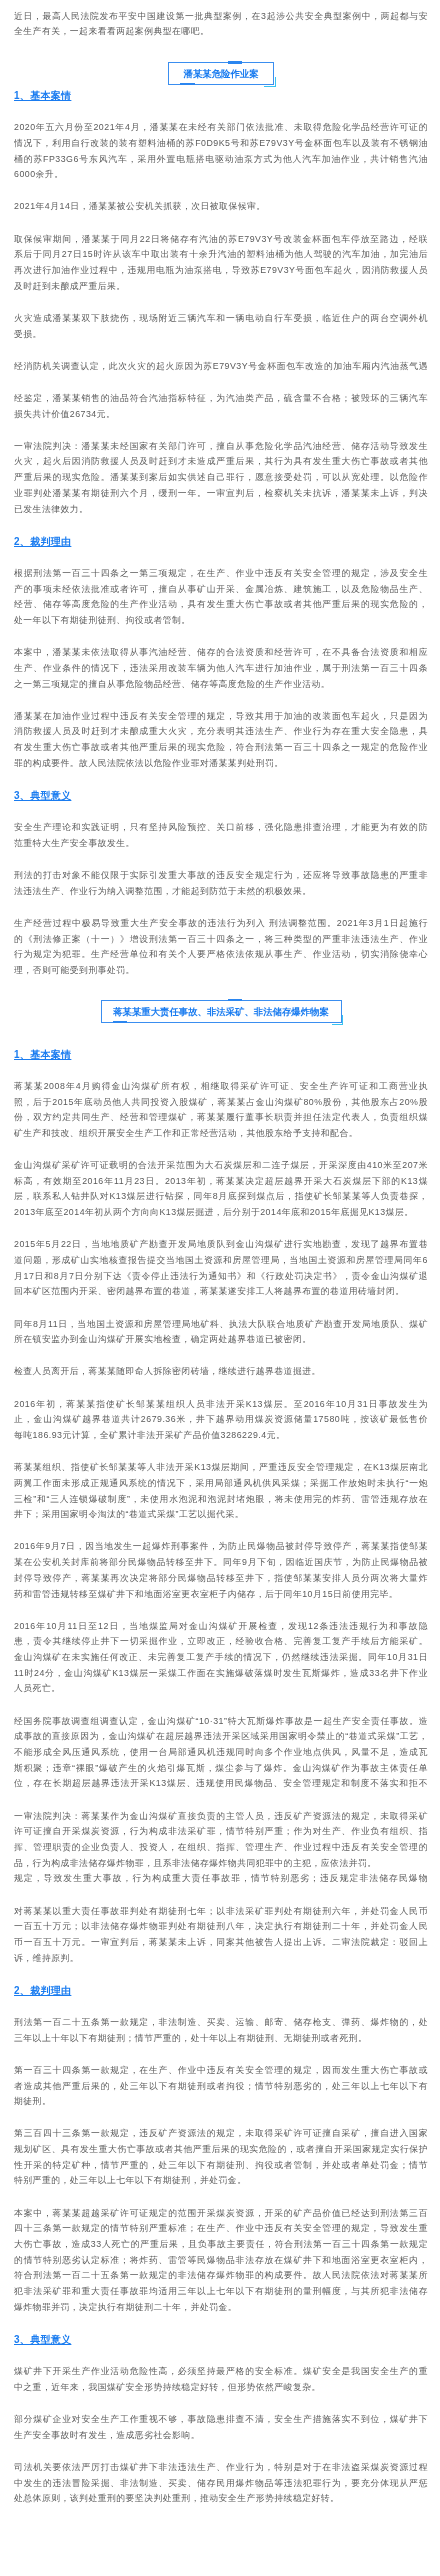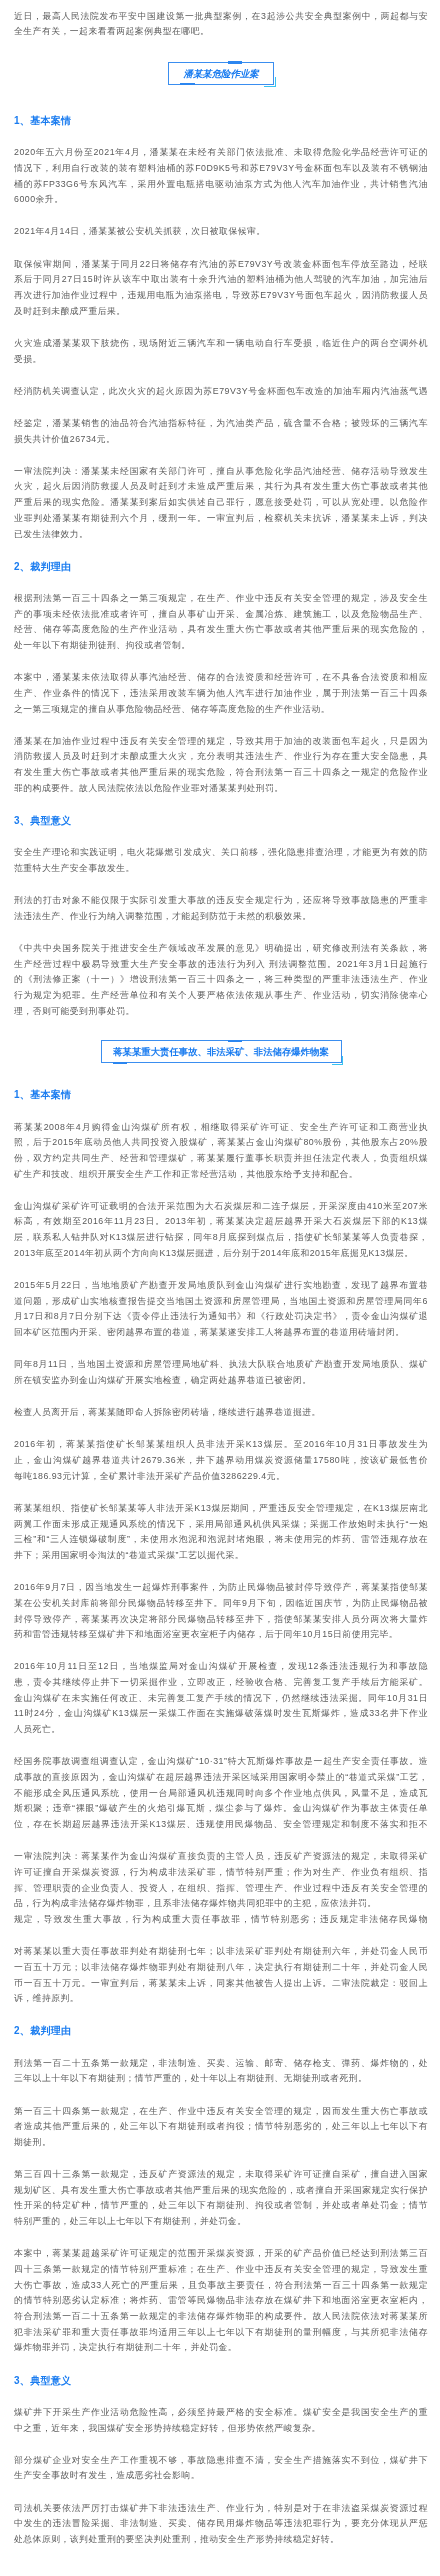--- a/index.html
+++ b/index.html
@@ -11,24 +11,24 @@
   }
   .p { margin: 0 0 16.5px 0; }
   .ln {
     height: 15.7px; line-height: 15.7px; overflow: hidden;
     font-size: 8.8px; letter-spacing: 0.5px; color: #5a5a5a;
     text-align: justify; text-align-last: justify; word-break: break-all;
   }
   .ln.last { text-align-last: left; }
   .h {
     height: 15.7px; line-height: 15.7px; margin: 0 0 16.5px 0;
-    font-size: 10px; font-weight: bold; color: #1a7cf0; letter-spacing: 0.3px;
+    font-size: 10px; font-weight: bold; color: #1a7cf0; letter-spacing: 0.3px; text-decoration: underline;
   }
   .box-wrap { text-align: center; }
-  .box-wrap.b1 { margin: 22px 0 28px 0; font-style: italic; }
+  .box-wrap.b1 { margin: 22px 0 3px 0; }
   .box-wrap.b2 { margin: 21px 0 24px 0; }
   .box {
     display: inline-block; position: relative; box-sizing: border-box;
     border: 0.9px solid #3a8ef0; height: 23px; line-height: 21px;
     font-size: 9.4px; font-weight: bold; color: #1a7cf0; text-align: center;
     white-space: nowrap;
   }
   .b1 .box { width: 106px; }
   .b2 .box { width: 241px; }
   .bar-top {
@@ -117,29 +117,28 @@
     <div class="p">
       <div class="ln">潘某某在加油作业过程中违反有关安全管理的规定，导致其用于加油的改装面包车起火，只是因为</div>
       <div class="ln">消防救援人员及时赶到才未酿成重大火灾，充分表明其违法生产、作业行为存在重大安全隐患，具</div>
       <div class="ln">有发生重大伤亡事故或者其他严重后果的现实危险，符合刑法第一百三十四条之一规定的危险作业</div>
       <div class="ln last">罪的构成要件。故人民法院依法以危险作业罪对潘某某判处刑罚。</div>
     </div>
 
     <div class="h">3、典型意义</div>
 
     <div class="p">
-      <div class="ln">安全生产理论和实践证明，电火花爆燃引发成灾、关口前移，强化隐患排查治理，才能更为有效的防</div>
+      <div class="ln">安全生产理论和实践证明，只有坚持风险预控、关口前移，强化隐患排查治理，才能更为有效的防</div>
       <div class="ln last">范重特大生产安全事故发生。</div>
     </div>
     <div class="p">
       <div class="ln">刑法的打击对象不能仅限于实际引发重大事故的违反安全规定行为，还应将导致事故隐患的严重非</div>
       <div class="ln last">法违法生产、作业行为纳入调整范围，才能起到防范于未然的积极效果。</div>
     </div>
     <div class="p">
-      <div class="ln">《中共中央国务院关于推进安全生产领域改革发展的意见》明确提出，研究修改刑法有关条款，将</div>
       <div class="ln">生产经营过程中极易导致重大生产安全事故的违法行为列入 刑法调整范围。2021年3月1日起施行</div>
       <div class="ln">的《刑法修正案（十一）》增设刑法第一百三十四条之一，将三种类型的严重非法违法生产、作业</div>
       <div class="ln">行为规定为犯罪。生产经营单位和有关个人要严格依法依规从事生产、作业活动，切实消除侥幸心</div>
       <div class="ln last">理，否则可能受到刑事处罚。</div>
     </div>
   </section>
 
   <section>
     <div class="box-wrap b2">
       <div class="box">

